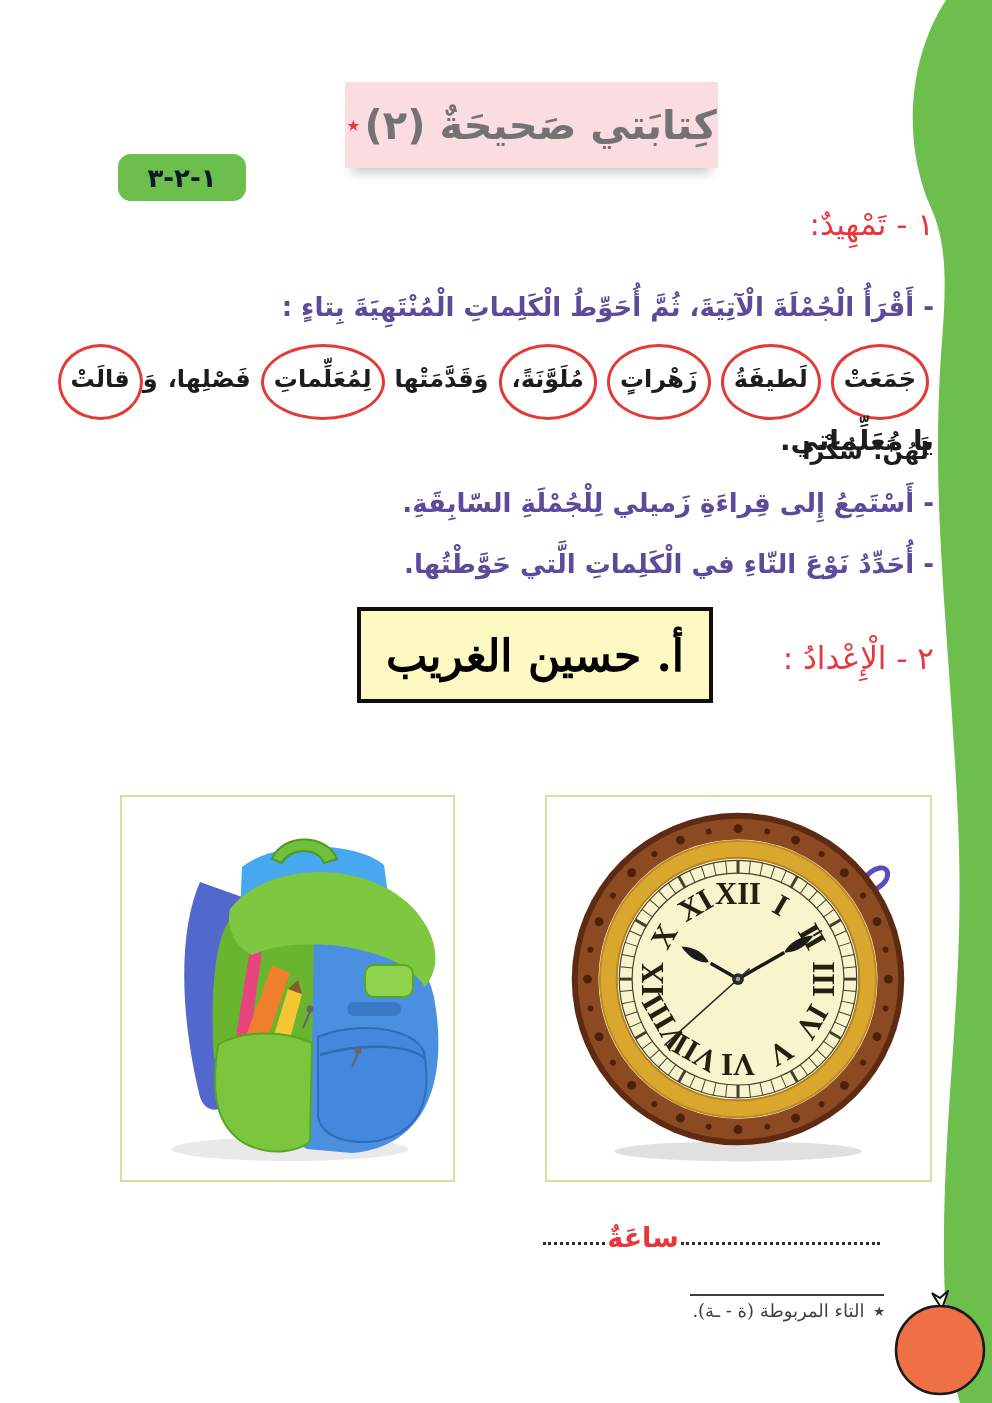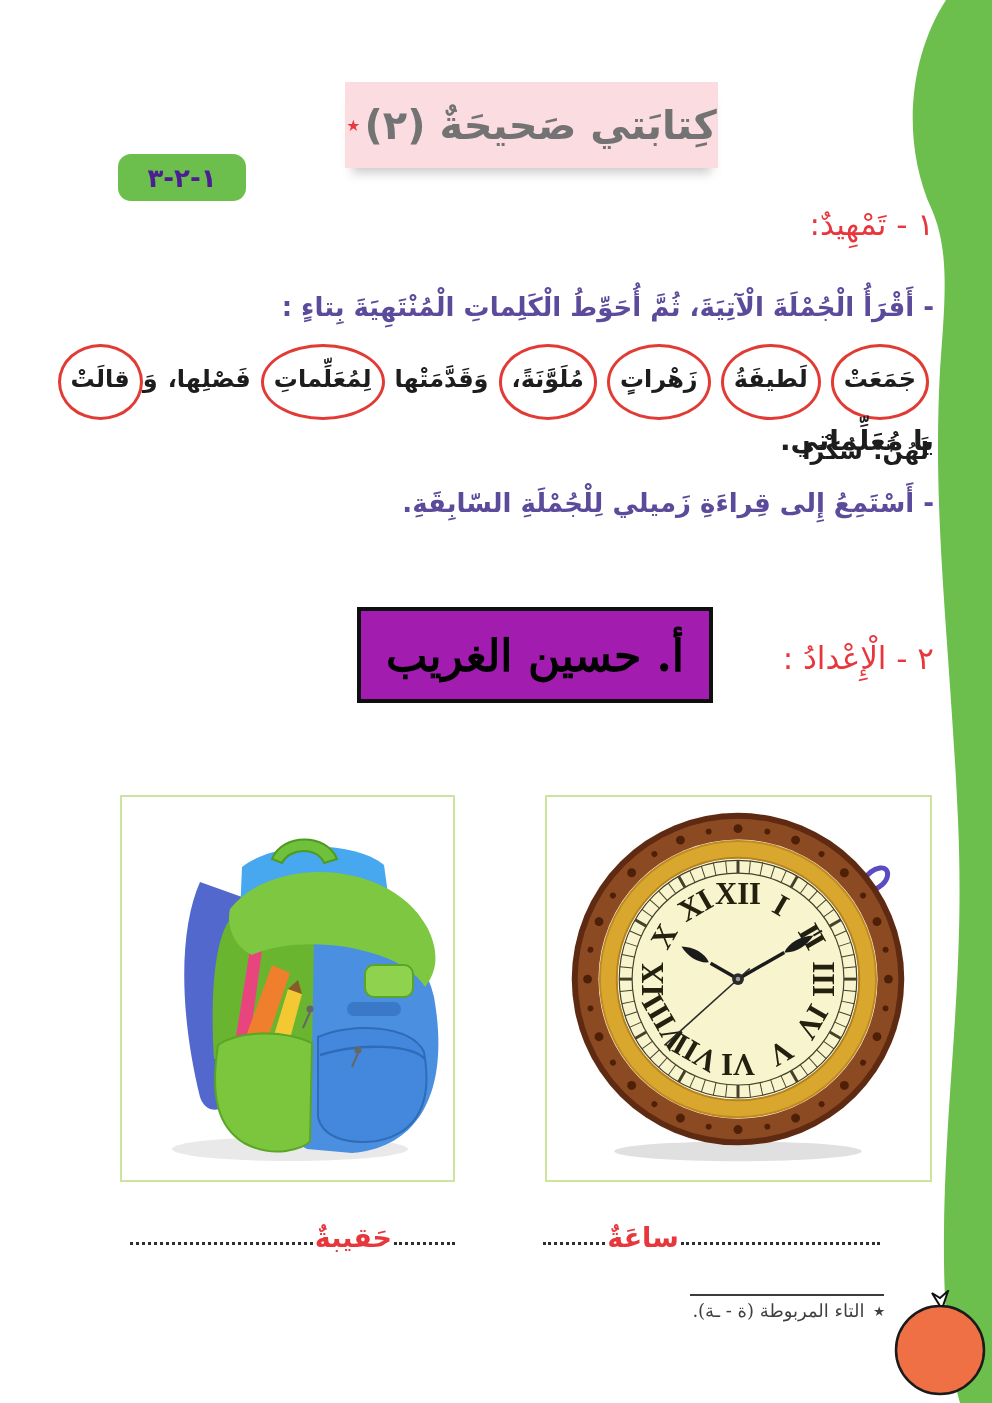--- a/index.html
+++ b/index.html
@@ -13,36 +13,36 @@
   
   #title-box{position:absolute;left:345px;top:82px;width:373px;height:86px;z-index:2;
     background:#fbdce1;display:flex;align-items:center;justify-content:center;
     box-shadow:0 12px 10px -7px rgba(140,140,140,.45);}
   #title-text{color:#737373;font-size:40px;font-weight:bold;}
   #title-star{color:#e8363d;font-size:26px;font-weight:bold;vertical-align:super;margin-right:4px;}
 
   
   #badge{position:absolute;left:118px;top:154px;width:128px;height:47px;z-index:2;
     background:#6cbf4c;border-radius:13px;display:flex;align-items:center;justify-content:center;
-    color:#4c1d95;font-size:26px;font-weight:bold;direction:ltr;}
+    color:#0f172a;font-size:26px;font-weight:bold;direction:ltr;}
 
   .red-heading{position:absolute;right:58px;z-index:2;color:#e8363d;font-size:31px;font-weight:normal;}
   .purple-line{position:absolute;right:58px;z-index:2;color:#5c4b9b;font-size:26px;font-weight:bold;}
 
   #sentence-line1{position:absolute;left:52px;right:58px;top:344px;z-index:2;
     color:#1d1d1d;font-size:24px;font-weight:bold;line-height:62px;}
   .word{display:inline-block;margin:0 5px;}
   .word.circled{border:3px solid #e23b35;border-radius:50%;padding:1px 10px 7px 10px;}
   .word.glue{margin-left:0;}
   #sentence-line2{position:absolute;right:58px;top:424px;z-index:2;color:#1d1d1d;
     font-size:28px;font-weight:bold;}
 
   
   #stamp{position:absolute;left:357px;top:607px;width:348px;height:88px;z-index:3;
-    background:#a21caf;border:4px solid #0f0f0f;display:flex;align-items:center;justify-content:center;}
+    background:#fef9c3;border:4px solid #0f0f0f;display:flex;align-items:center;justify-content:center;}
   #stamp-text{color:#000;font-size:44px;font-weight:bold;font-family:"DejaVu Serif",serif;}
 
   
   .pic-box{position:absolute;top:795px;height:387px;z-index:2;background:#ffffff;
     border:2px solid #cde49c;box-sizing:border-box;}
   #box-backpack{left:120px;width:335px;}
   #box-clock{left:545px;width:387px;}
 
   
   .answer-line{position:absolute;top:1200px;height:54px;z-index:2;display:flex;direction:rtl;
@@ -84,20 +84,21 @@
   <div class="red-heading ar" style="top:206px;">١ - تَمْهِيدٌ:</div>
 
   <div class="purple-line ar" style="top:284px;margin-top:8px;">- أَقْرَأُ الْجُمْلَةَ الْآتِيَةَ، ثُمَّ أُحَوِّطُ الْكَلِماتِ الْمُنْتَهِيَةَ بِتاءٍ :</div>
 
   <div id="sentence-line1" class="ar"><span class="word circled">جَمَعَتْ</span><span class="word circled">لَطيفَةُ</span><span class="word circled">زَهْراتٍ</span><span class="word circled">مُلَوَّنَةً،</span><span class="word">وَقَدَّمَتْها</span><span class="word circled">لِمُعَلِّماتِ</span><span class="word">فَصْلِها،</span><span class="word glue">وَ</span><span class="word circled" style="margin-right: 0px;">قالَتْ</span><span class="word">لَهُنَّ:</span><span class="word">شُكْرًا</span></div>
 
   <div id="sentence-line2" class="ar">يا مُعَلِّماتي.</div>
 
   <div class="purple-line ar" style="top:488px;text-align:right;">- أَسْتَمِعُ إِلى قِراءَةِ زَميلي لِلْجُمْلَةِ السّابِقَةِ.</div>
 
+  <div class="purple-line ar" style="top:549px;">- أُحَدِّدُ نَوْعَ التّاءِ في الْكَلِماتِ الَّتي حَوَّطْتُها.</div>
 
   <div id="stamp">
     <span id="stamp-text" class="ar">أ. حسين الغريب</span>
   </div>
 
   <div class="red-heading ar" style="top:640px;">٢ - الْإِعْدادُ :</div>
 
 
   <div id="box-backpack" class="pic-box">
     <svg width="331" height="383" viewBox="0 0 331 383">
@@ -287,25 +288,20 @@
       <circle cx="193" cy="182" r="2.3" fill="#9a9a9a"></circle>
     </svg>
   </div>
 
   <div id="answer-clock" class="answer-line">
     <span class="dots" style="flex:3.2;"></span>
     <span class="answer-word">ساعَةٌ</span>
     <span class="dots" style="flex:1;"></span>
   </div>
 
-  <div id="answer-bag" class="answer-line">
-    <span class="dots" style="flex:1;"></span>
-    <span class="answer-word">حَقيبةٌ</span>
-    <span class="dots" style="flex:3;"></span>
-  </div>
 
   <div id="footnote-rule"></div>
   <div id="footnote" class="ar">
     <span class="star">٭</span>
     <span>التاء المربوطة (ة - ـة).</span>
   </div>
 
   <svg id="balloon" viewBox="0 0 100 110">
     <circle cx="50" cy="60" r="44" fill="#ee7044" stroke="#1b1b1b" stroke-width="2.5"></circle>
     <path d="M50,16 L42,3 L50,8 L58,1 L53,16 Z" fill="#ffffff" stroke="#111" stroke-width="2"></path>

